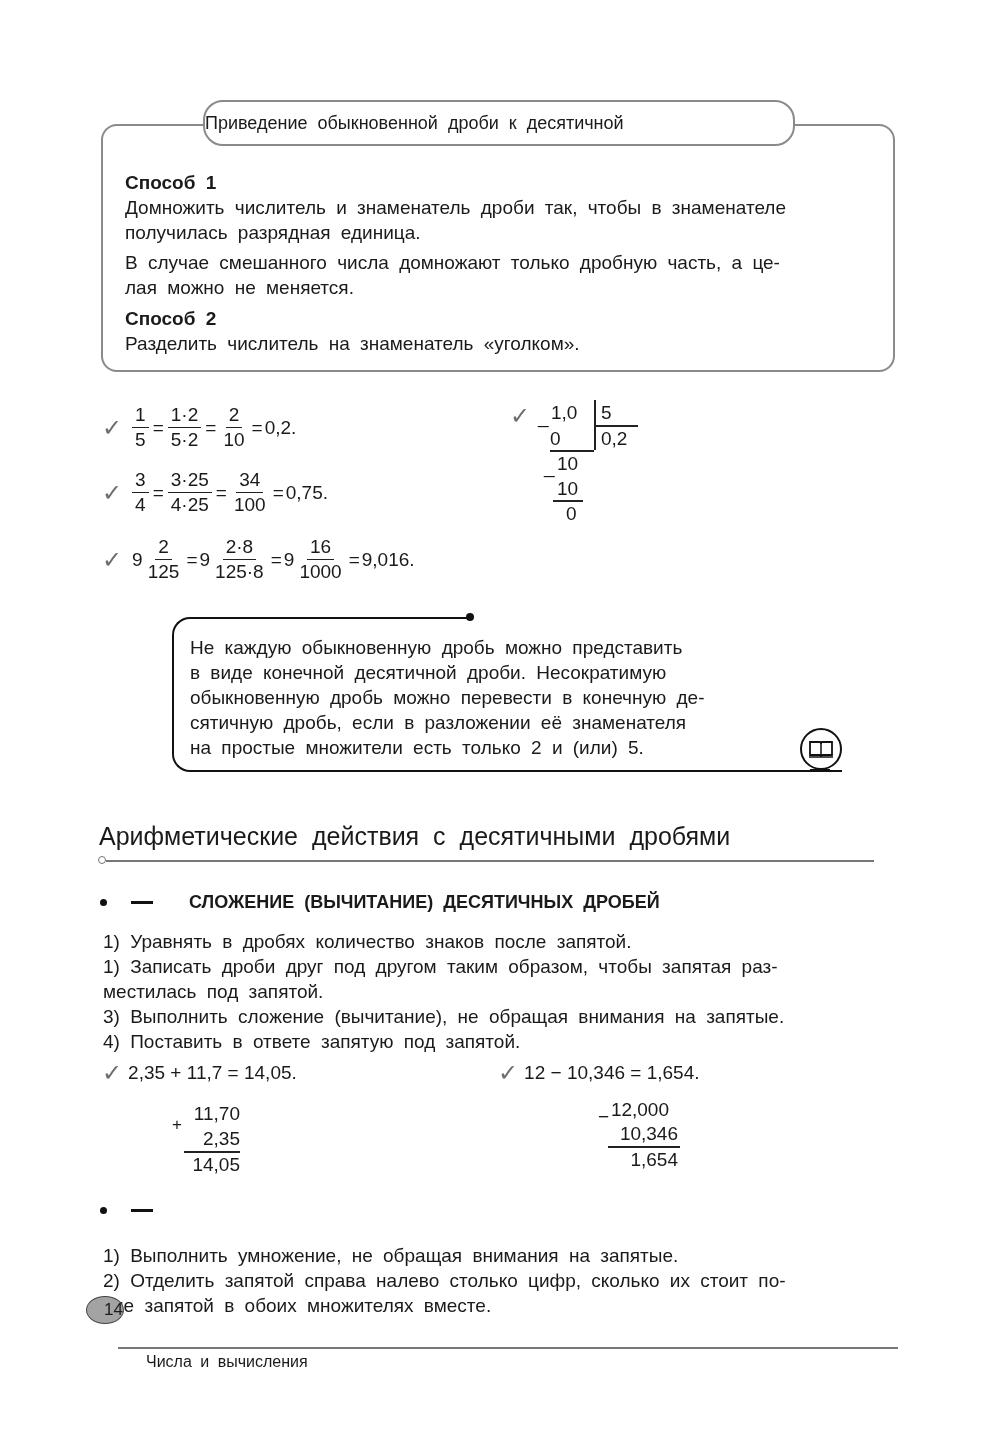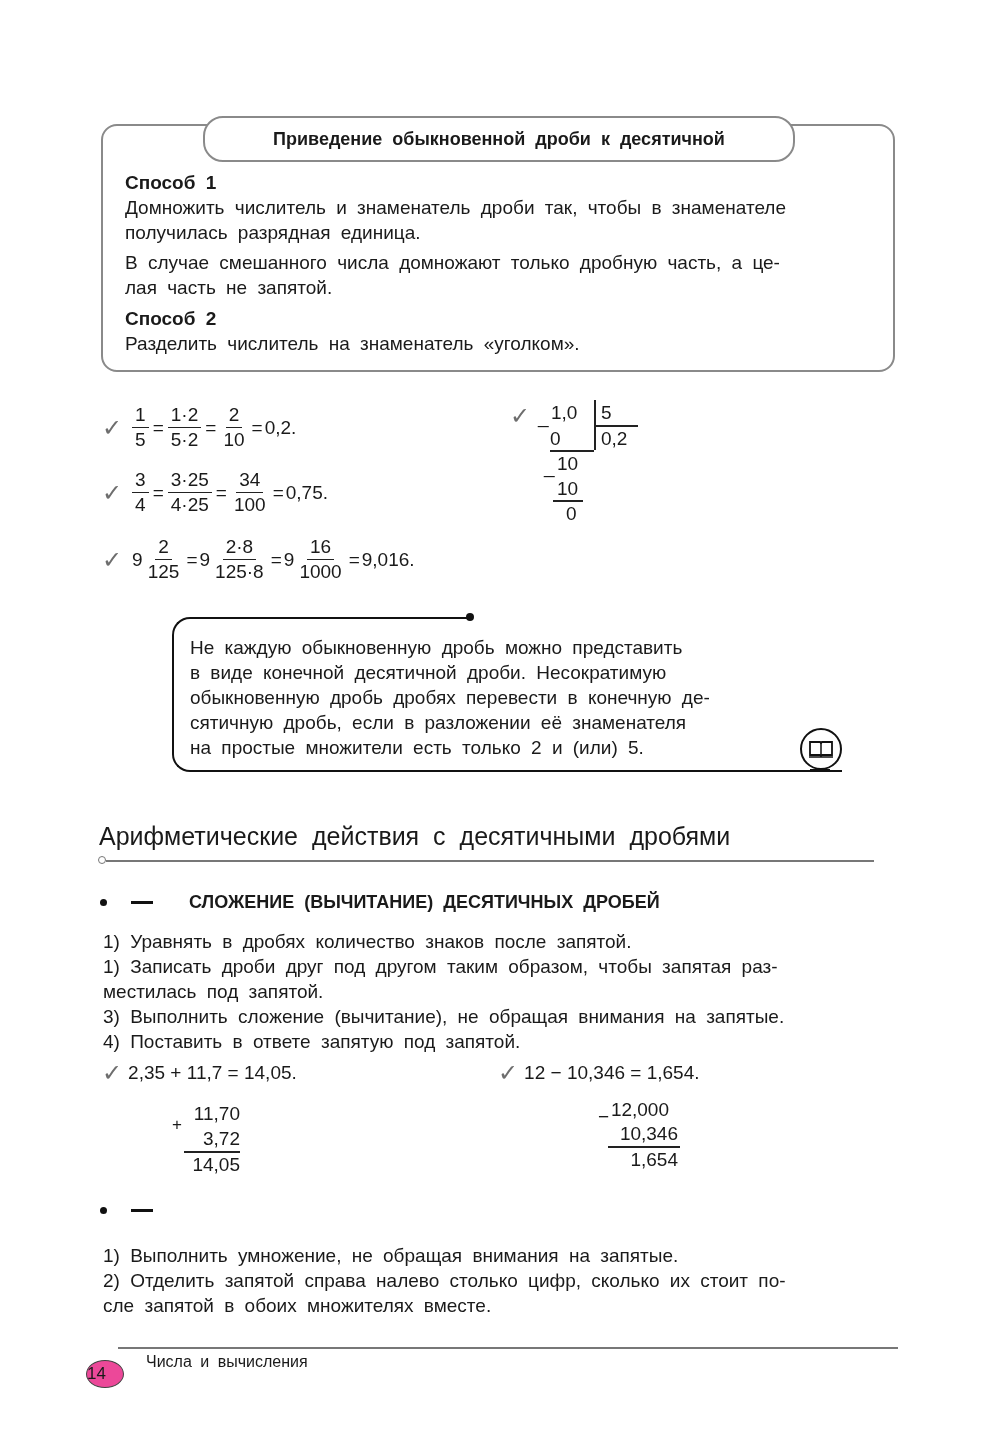--- a/index.html
+++ b/index.html
@@ -12,22 +12,22 @@
   .bold { font-weight: bold; }
 
   
   #rule-box {
     left: 101px; top: 124px; width: 794px; height: 248px;
     border: 2px solid #8a8a8a; border-radius: 16px; box-sizing: border-box;
   }
   #rule-title {
     left: 203px; top: 100px; width: 592px; height: 46px;
     border: 2px solid #8a8a8a; border-radius: 20px; background: #fff;
-    box-sizing: border-box; text-align: center; font-weight: bold;
-    font-size: 18px; line-height: 42px; word-spacing: 5px; margin-top: 16px;
+    box-sizing: border-box; font-weight: normal;
+    font-size: 18px; line-height: 42px; word-spacing: 5px;
   }
   .justify { text-align: justify; text-align-last: left; }
 
   
   .check { color: #6e6e6e; font-size: 24px; }
   .math { font-size: 19px; display: flex; align-items: center; white-space: nowrap; }
   .frac { display: inline-flex; flex-direction: column; align-items: center; margin: 0 2px; }
   .frac .n, .frac .d { padding: 0 3px; line-height: 24px; }
   .frac .n { border-bottom: 1.5px solid #222; }
   .op { margin: 0 2px; }
@@ -54,36 +54,36 @@
   #section-line { left: 106px; top: 860px; width: 768px; height: 2px; background: #777; }
   #section-circle { left: 98px; top: 856px; width: 8px; height: 8px; border: 1.5px solid #777; border-radius: 50%; background:#fff; box-sizing: border-box;}
 
   .sub-head { font-size: 18px; font-weight: bold; word-spacing: 5px; display:flex; align-items:center;gap:24px; }
   .sub-bullet { display:inline-block; width:7px; height:7px; border-radius:50%; background:#111; margin-right:0; }
   .sub-dash { display:inline-block; width:22px; height:2.5px; background:#111; margin-right:12px; }
 
   
   #footer-line { left: 118px; top: 1347px; width: 780px; height: 1.5px; background: #777; }
   #page-num {
-    left: 86px; top: 1360px; width: 38px; height: 28px; border: 1.5px solid #444;
-    border-radius: 50%; box-sizing: border-box; text-align:left; line-height: 26px; font-size: 17px; background:#ec4899;
+    left: 86px; top: 1296px; width: 38px; height: 28px; border: 1.5px solid #444;
+    border-radius: 50%; box-sizing: border-box; text-align:right; line-height: 26px; font-size: 17px; background:#a3a3a3;
   }
   #footer-text { left: 146px; top: 1353px; font-size: 16px; word-spacing: 4px; }
 </style>
 </head>
 <body>
 
 <div id="rule-box" class="abs"></div>
 <div id="rule-title" class="abs">Приведение обыкновенной дроби к десятичной</div>
 
 <div class="abs txt bold" style="left:125px;top:170px;">Способ 1</div>
 <div class="abs txt justify" style="left:125px;top:195px;width:748px;">Домножить числитель и знаменатель дроби так, чтобы в знаменателе</div>
 <div class="abs txt" style="left:125px;top:220px;">получилась разрядная единица.</div>
 <div class="abs txt justify" style="left:125px;top:250px;width:748px;">В случае смешанного числа домножают только дробную часть, а це-</div>
-<div class="abs txt" style="left:125px;top:275px;">лая часть не запятой.</div>
+<div class="abs txt" style="left:125px;top:275px;">лая можно не меняется.</div>
 <div class="abs txt bold" style="left:125px;top:306px;">Способ 2</div>
 <div class="abs txt" style="left:125px;top:331px;">Разделить числитель на знаменатель «уголком».</div>
 
 <div class="abs math" style="left:102px;top:403px;">
   <span class="check">✓</span>
   <span style="width:8px"></span>
   <span class="frac">
       <span class="n">1</span>
       <span class="d">5</span>
     </span>
@@ -162,21 +162,21 @@
   <div class="abs" style="left:45px;top:102px;width:30px;height:1.5px;background:#222;"></div>
   <span class="abs col" style="left:58px;top:103px;">0</span>
 </div>
 
 <div id="note-box" class="abs"></div>
 <div id="note-topline-cover" class="abs"></div>
 <div id="note-dot" class="abs"></div>
 <div class="abs" style="left:810px;top:769px;width:20px;height:2.5px;background:#111;"></div>
 <div class="abs txt justify" style="left:190px;top:635px;width:592px;">Не каждую обыкновенную дробь можно представить</div>
 <div class="abs txt justify" style="left:190px;top:660px;width:592px;">в виде конечной десятичной дроби. Несократимую</div>
-<div class="abs txt justify" style="left:190px;top:685px;width:592px;">обыкновенную дробь дробях перевести в конечную де-</div>
+<div class="abs txt justify" style="left:190px;top:685px;width:592px;">обыкновенную дробь можно перевести в конечную де-</div>
 <div class="abs txt justify" style="left:190px;top:710px;width:592px;">сятичную дробь, если в разложении её знаменателя</div>
 <div class="abs txt" style="left:190px;top:735px;">на простые множители есть только 2 и (или) 5.</div>
 <div id="book-icon" class="abs">
   <svg width="26" height="20" viewBox="0 0 26 20">
     <path d="M2 3 L12 3 L13 4 L14 3 L24 3 L24 16 L14 16 L13 17 L12 16 L2 16 Z" fill="none" stroke="#111" stroke-width="1.8"></path>
     <line x1="13" y1="4" x2="13" y2="17" stroke="#111" stroke-width="1.5"></line>
     <line x1="1" y1="18" x2="25" y2="18" stroke="#111" stroke-width="1.5"></line>
   </svg>
 </div>
 
@@ -203,21 +203,21 @@
 </div>
 <div class="abs math" style="left:498px;top:1059px;">
   <span class="check">✓</span>
   <span style="width:6px"></span>
   <span>12 − 10,346 = 1,654.</span>
 </div>
 
 <div class="abs" style="left:168px;top:1100px;width:80px;height:80px;">
   <span class="abs col" style="left:4px;top:12px;font-size:17px;">+</span>
   <span class="abs col" style="left:18px;top:1px;width:54px;text-align:right;">11,70</span>
-  <span class="abs col" style="left:18px;top:26px;width:54px;text-align:right;">3,72</span>
+  <span class="abs col" style="left:18px;top:26px;width:54px;text-align:right;">2,35</span>
   <div class="abs" style="left:16px;top:51px;width:56px;height:1.5px;background:#222;"></div>
   <span class="abs col" style="left:18px;top:52px;width:54px;text-align:right;">14,05</span>
 </div>
 
 <div class="abs" style="left:598px;top:1096px;width:90px;height:80px;">
   <span class="abs col" style="left:0px;top:8px;">−</span>
   <span class="abs col" style="left:1px;top:1px;width:70px;text-align:right;">12,000</span>
   <span class="abs col" style="left:10px;top:25px;width:70px;text-align:right;">10,346</span>
   <div class="abs" style="left:10px;top:50px;width:72px;height:1.5px;background:#222;"></div>
   <span class="abs col" style="left:10px;top:51px;width:70px;text-align:right;">1,654</span>

